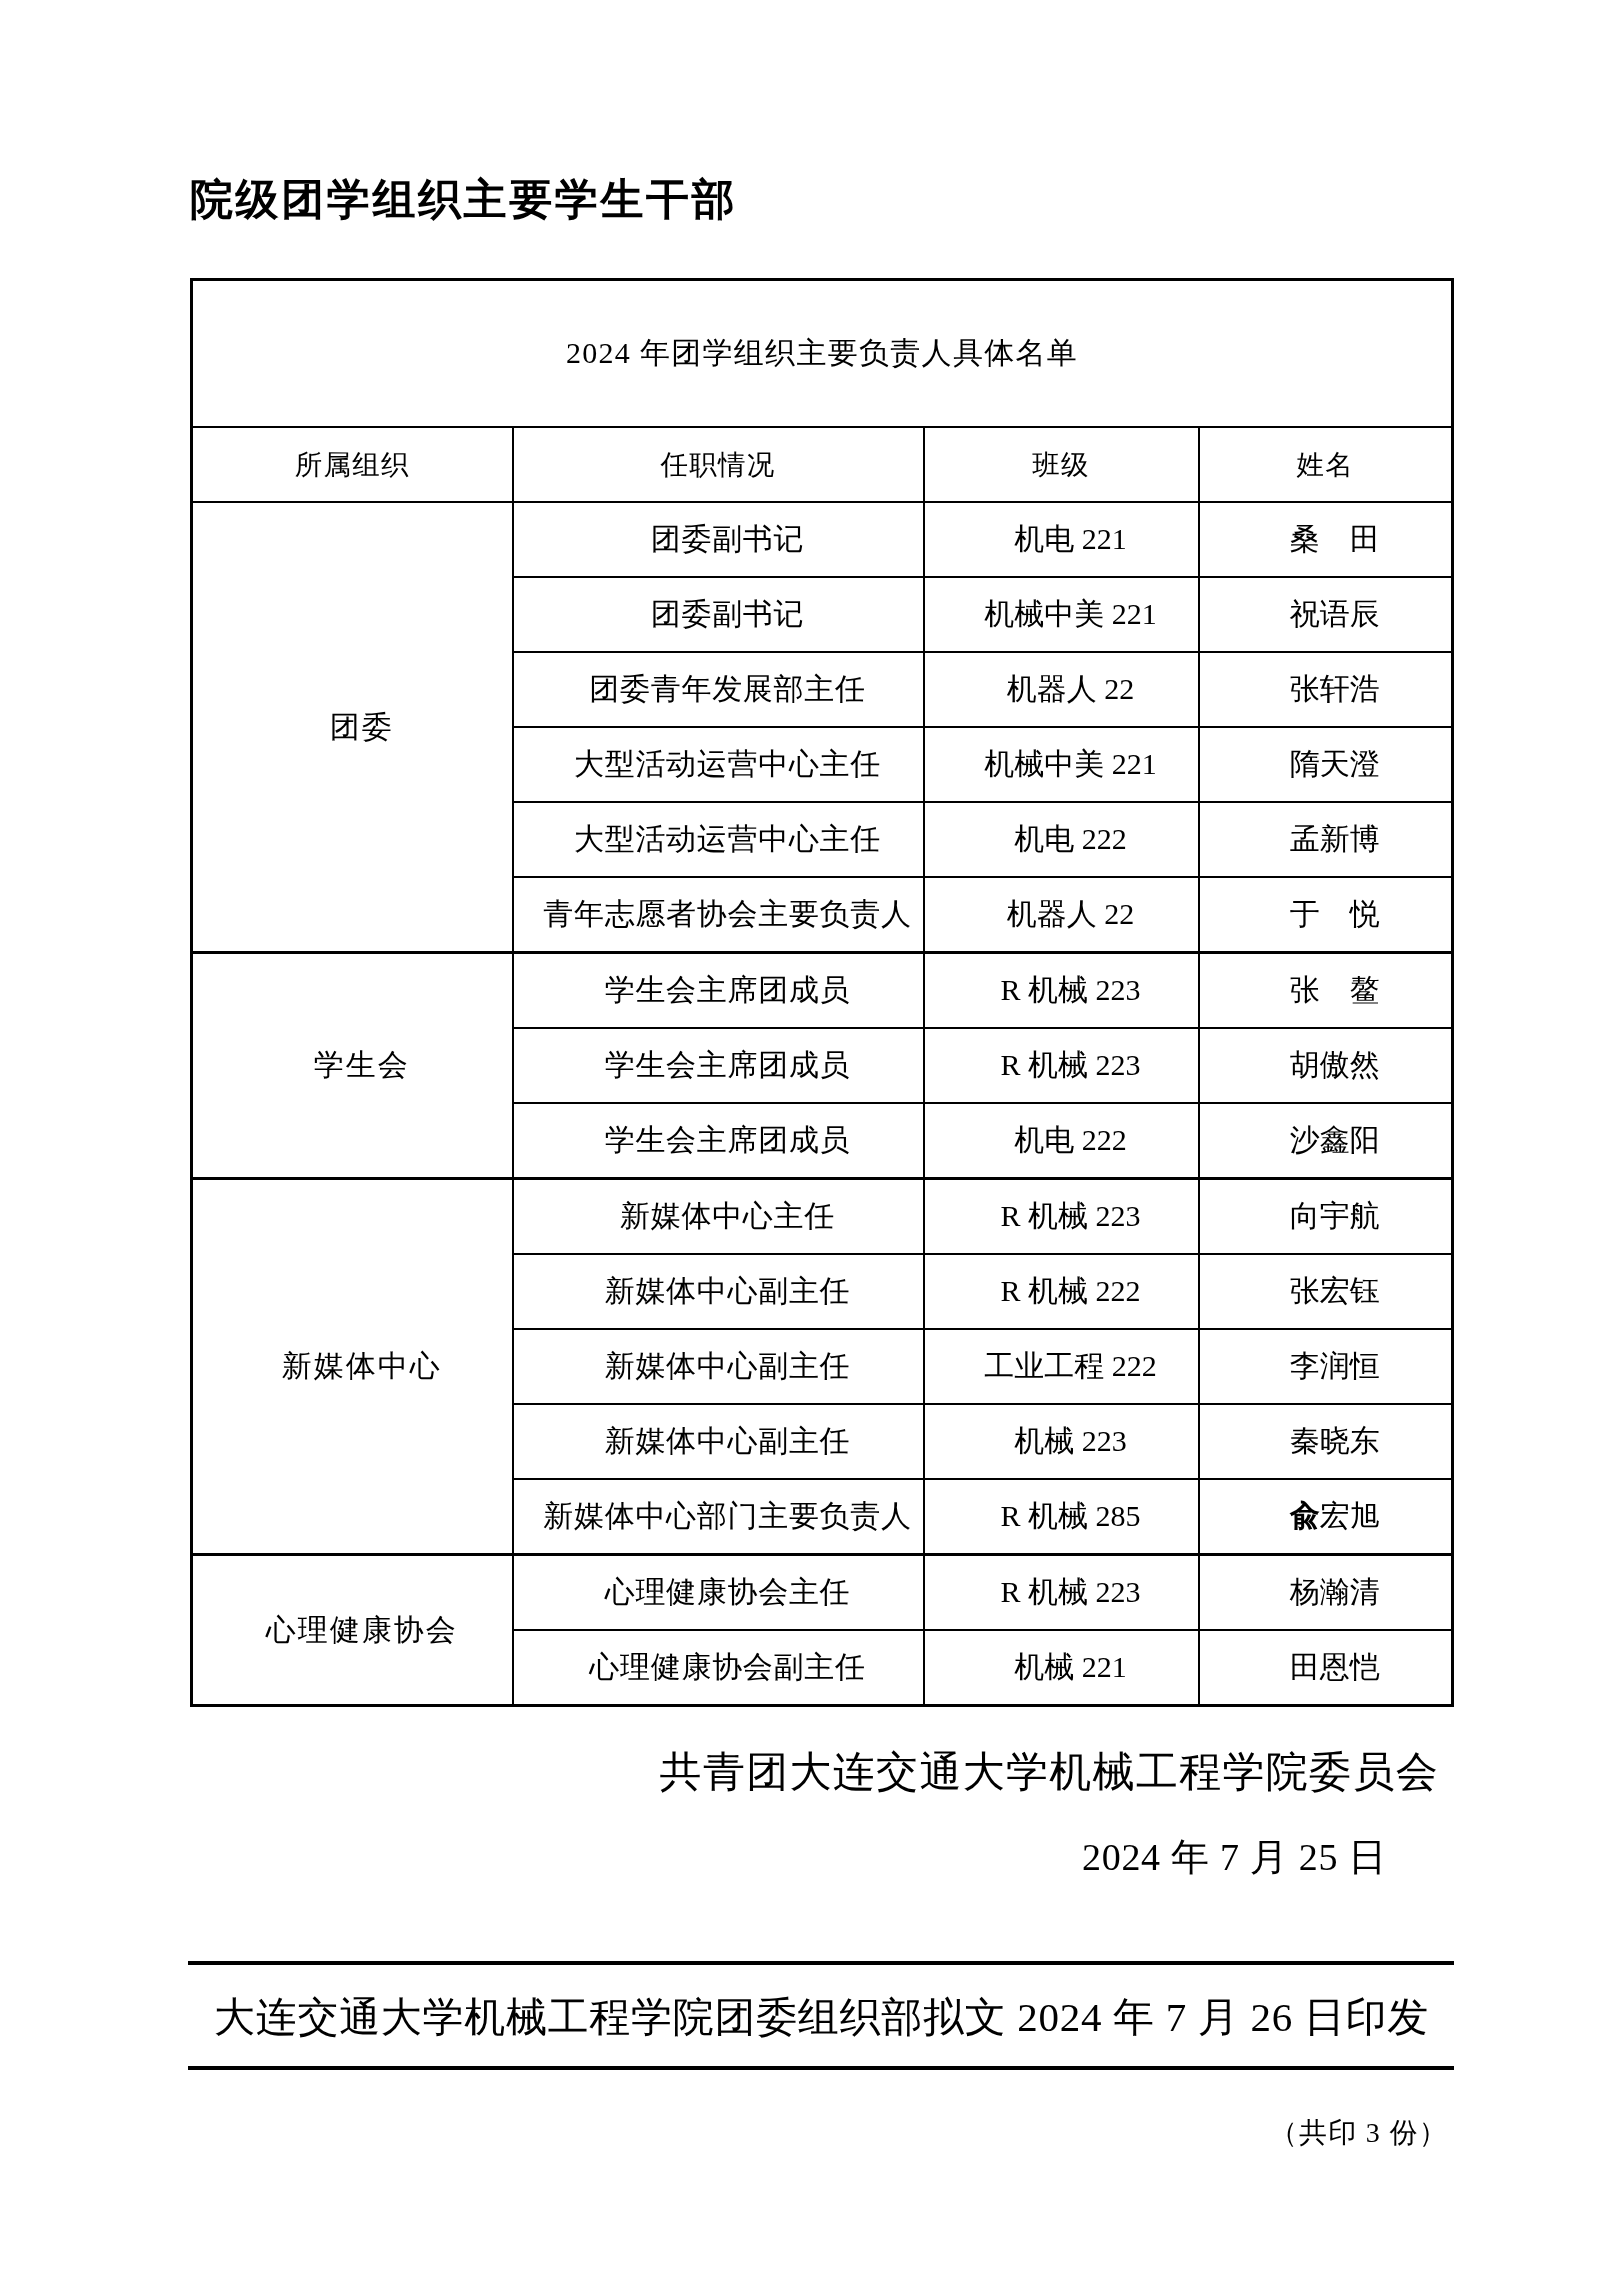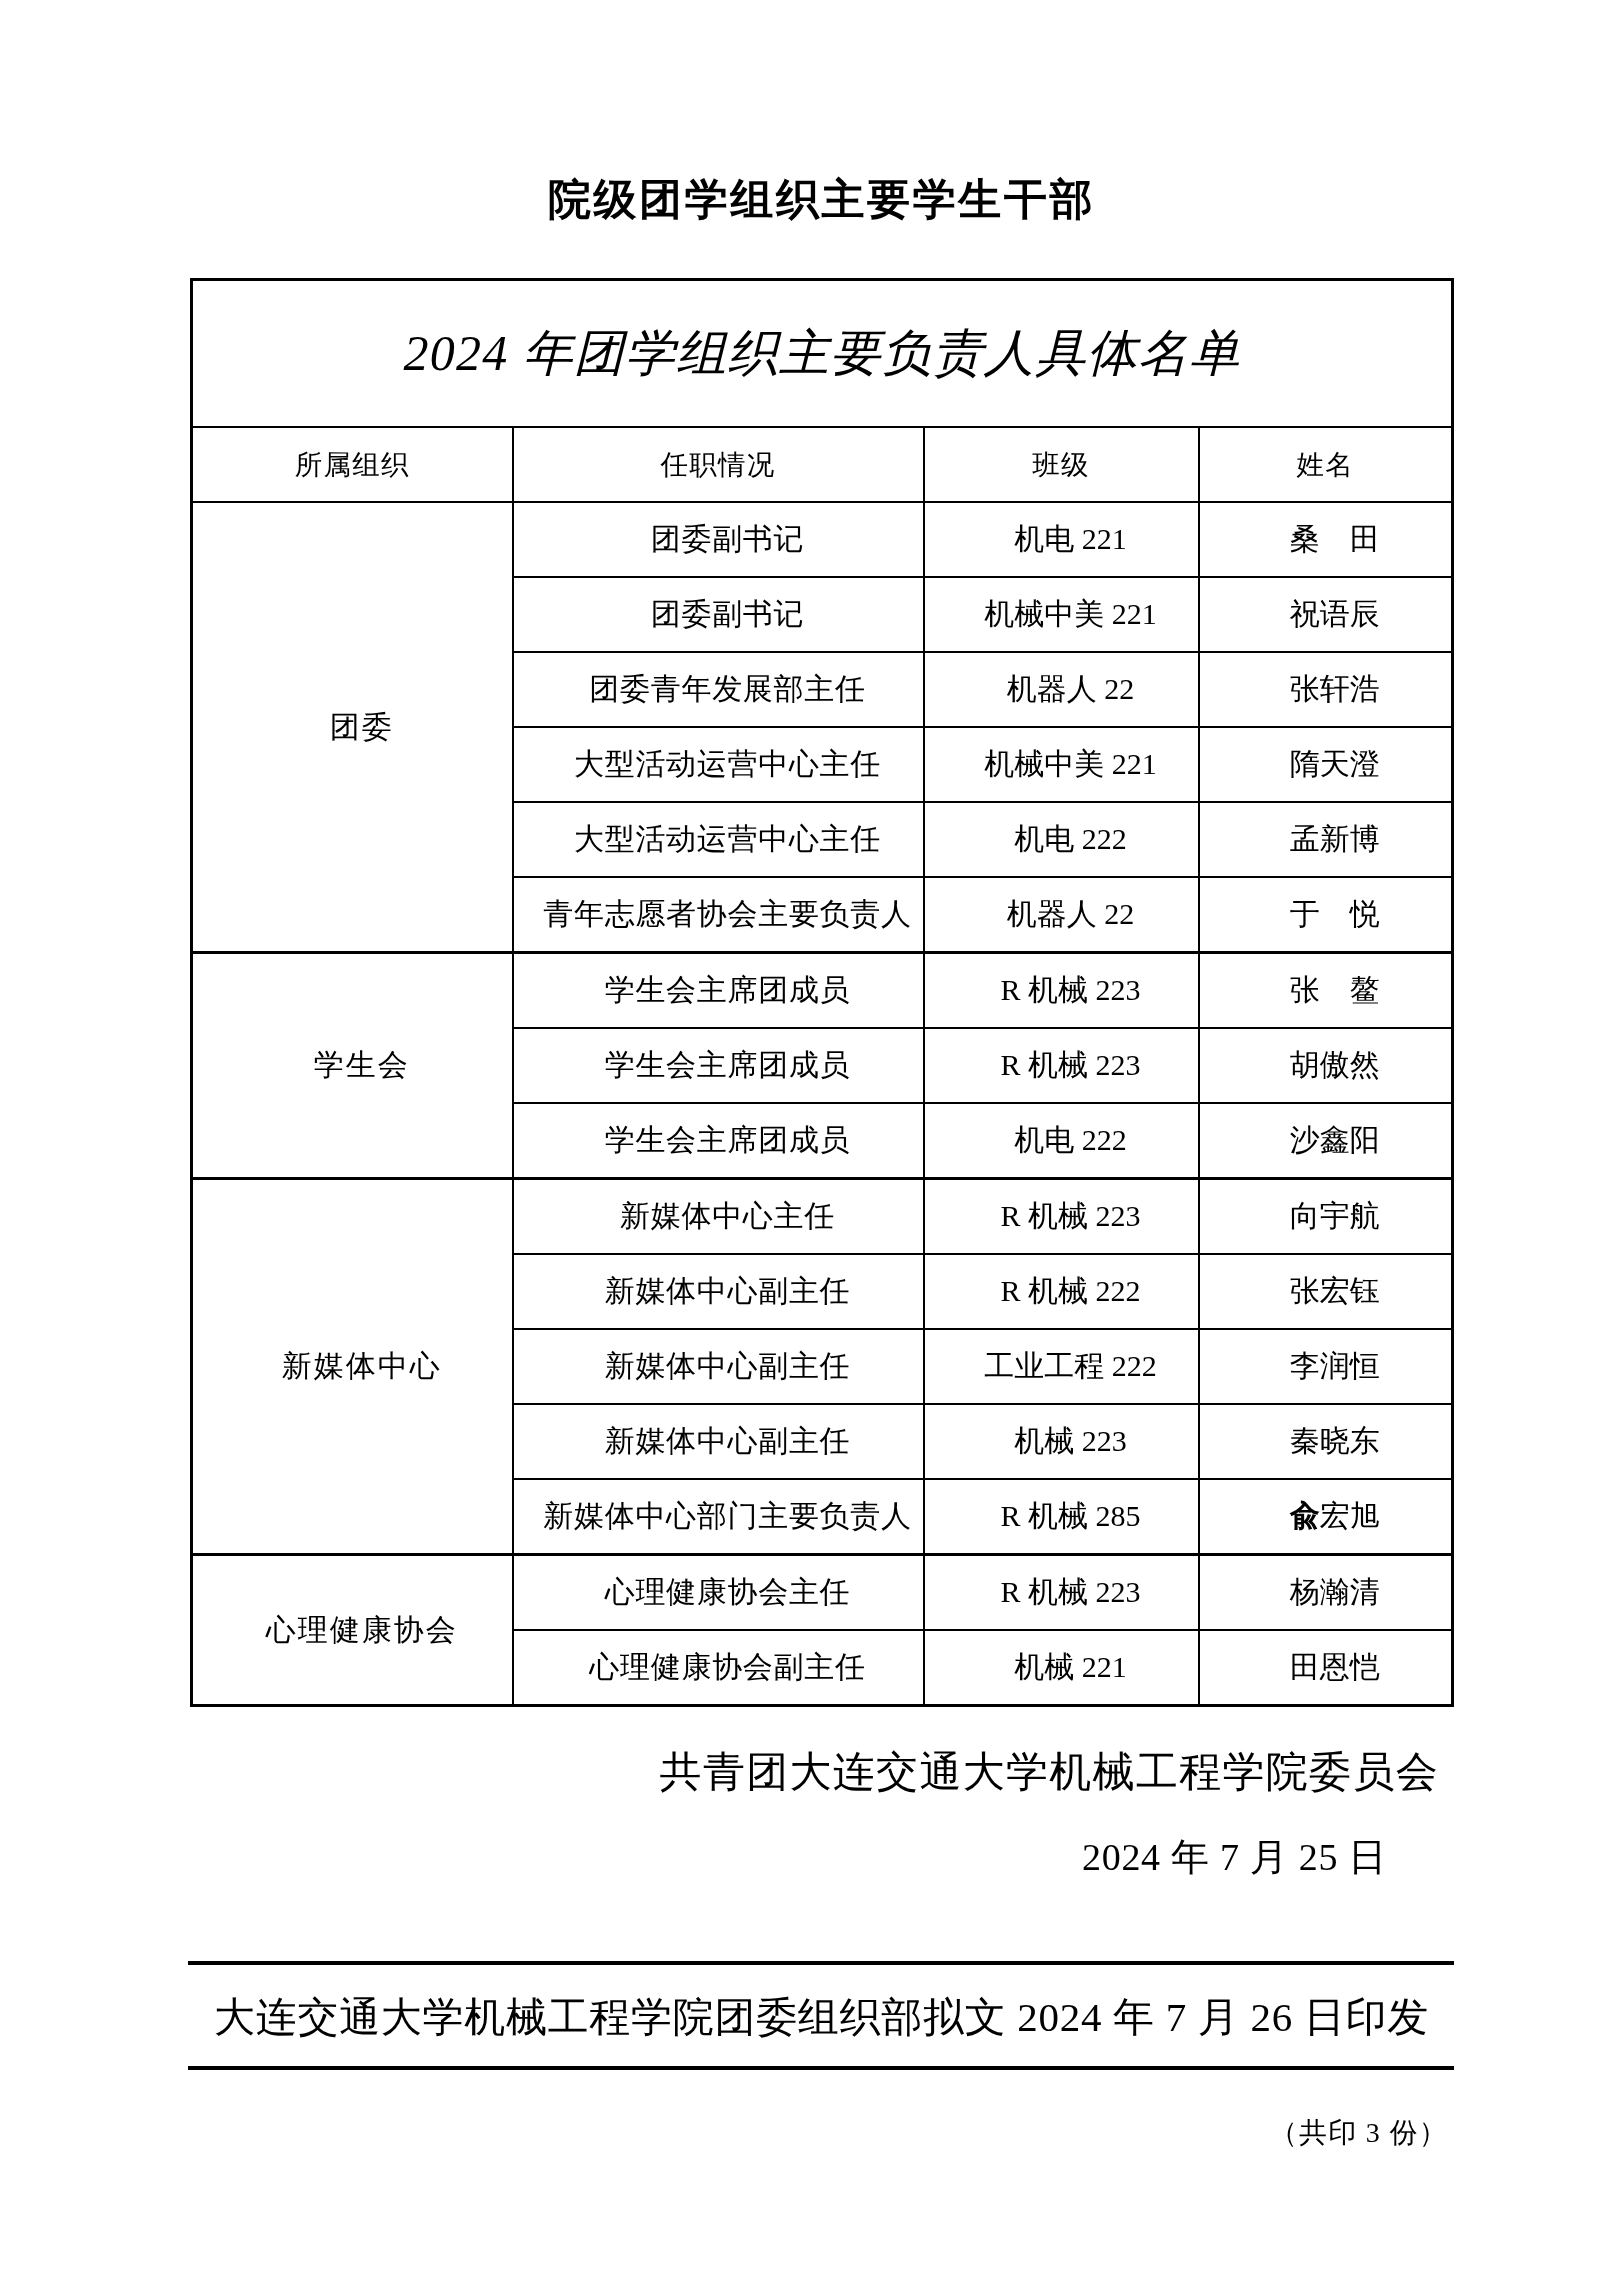--- a/index.html
+++ b/index.html
@@ -7,37 +7,36 @@
     width:1623px;height:2295px;position:relative;overflow:hidden;
     color:#000;font-family:"Liberation Serif","DejaVu Serif",serif;
   }
   
   .hei{font-family:"Liberation Sans","DejaVu Sans",sans-serif;}
   .song{font-family:"Liberation Serif","DejaVu Serif",serif;}
   .kai{font-family:"Liberation Serif","DejaVu Serif",serif;}
 
   .doc-title{
     position:absolute;left:190px;top:171px;width:1263px;
-    text-align:center;font-size:43px;font-weight:bold;letter-spacing:2.6px;
+    font-size:43px;font-weight:bold;letter-spacing:2.6px;
   }
 
   table.roster{
     position:absolute;left:190px;top:278px;width:1263px;
     border-collapse:collapse;table-layout:fixed;
     border:3.3px solid #000;
   }
   table.roster td{
     border:2.6px solid #000;
     text-align:center;vertical-align:middle;
     padding:0;overflow:hidden;
   }
   td.tbl-title-cell{
-    height:145px;font-size:50px;letter-spacing:1.3px;
+    height:145px;font-size:30px;letter-spacing:1.3px;
     border-bottom:4.6px solid #000;
-    font-style:italic;
   }
   tr.hdr td{height:73px;font-size:27.5px;letter-spacing:1.3px;}
   tr.datarow td{height:73px;font-size:30px;padding-left:19px;}
   tr.datarow td.pos{letter-spacing:0.7px;}
   td.orgcell{font-size:38px;letter-spacing:2px;}
   tr.group-start td{border-top:3.9px solid #000;}
   span.hei-first{font-family:"Liberation Sans","DejaVu Sans",sans-serif;font-weight:600;}
 
   .sig-line{
     position:absolute;right:184px;top:1744px;

